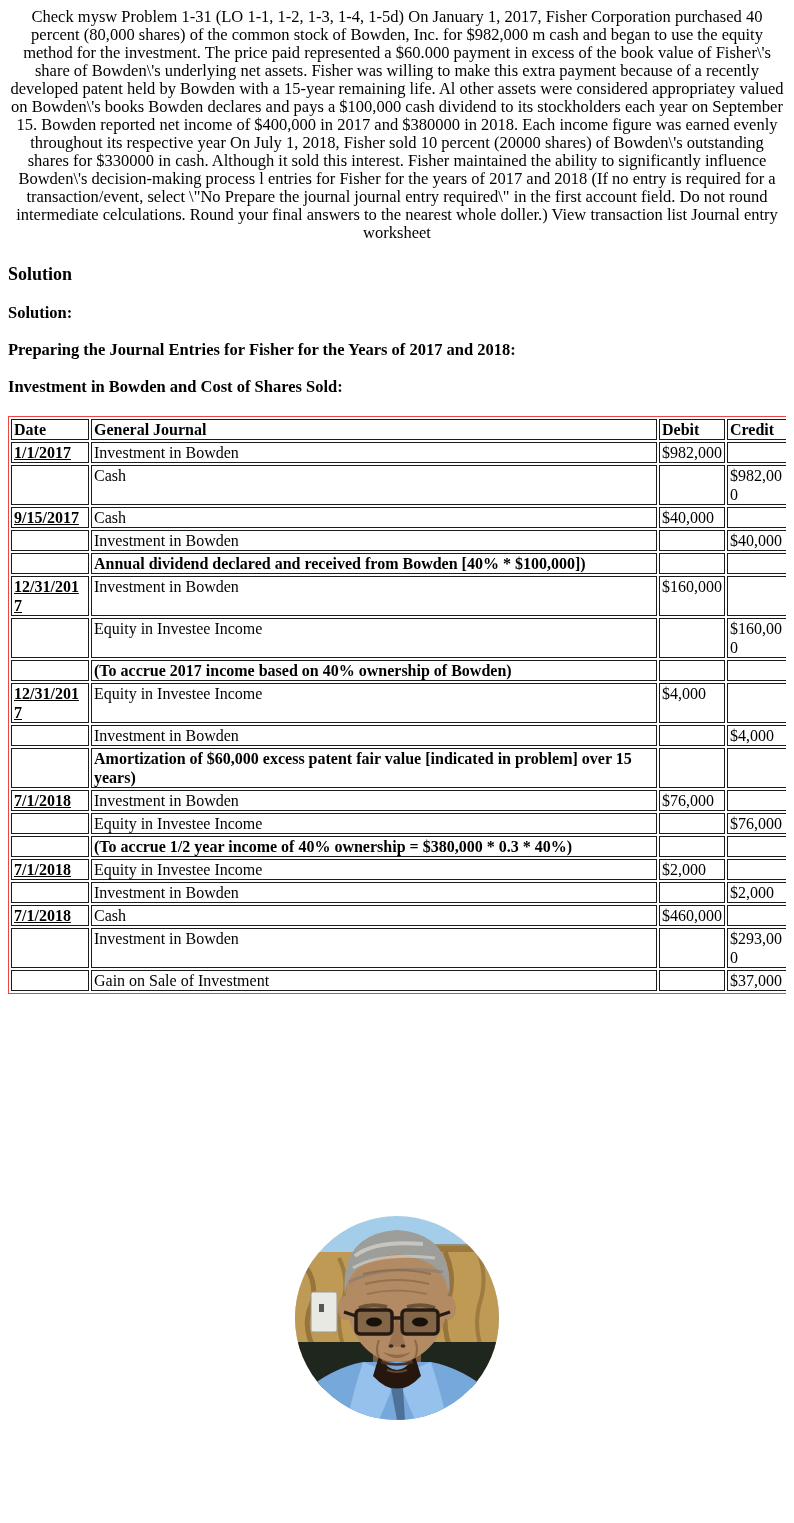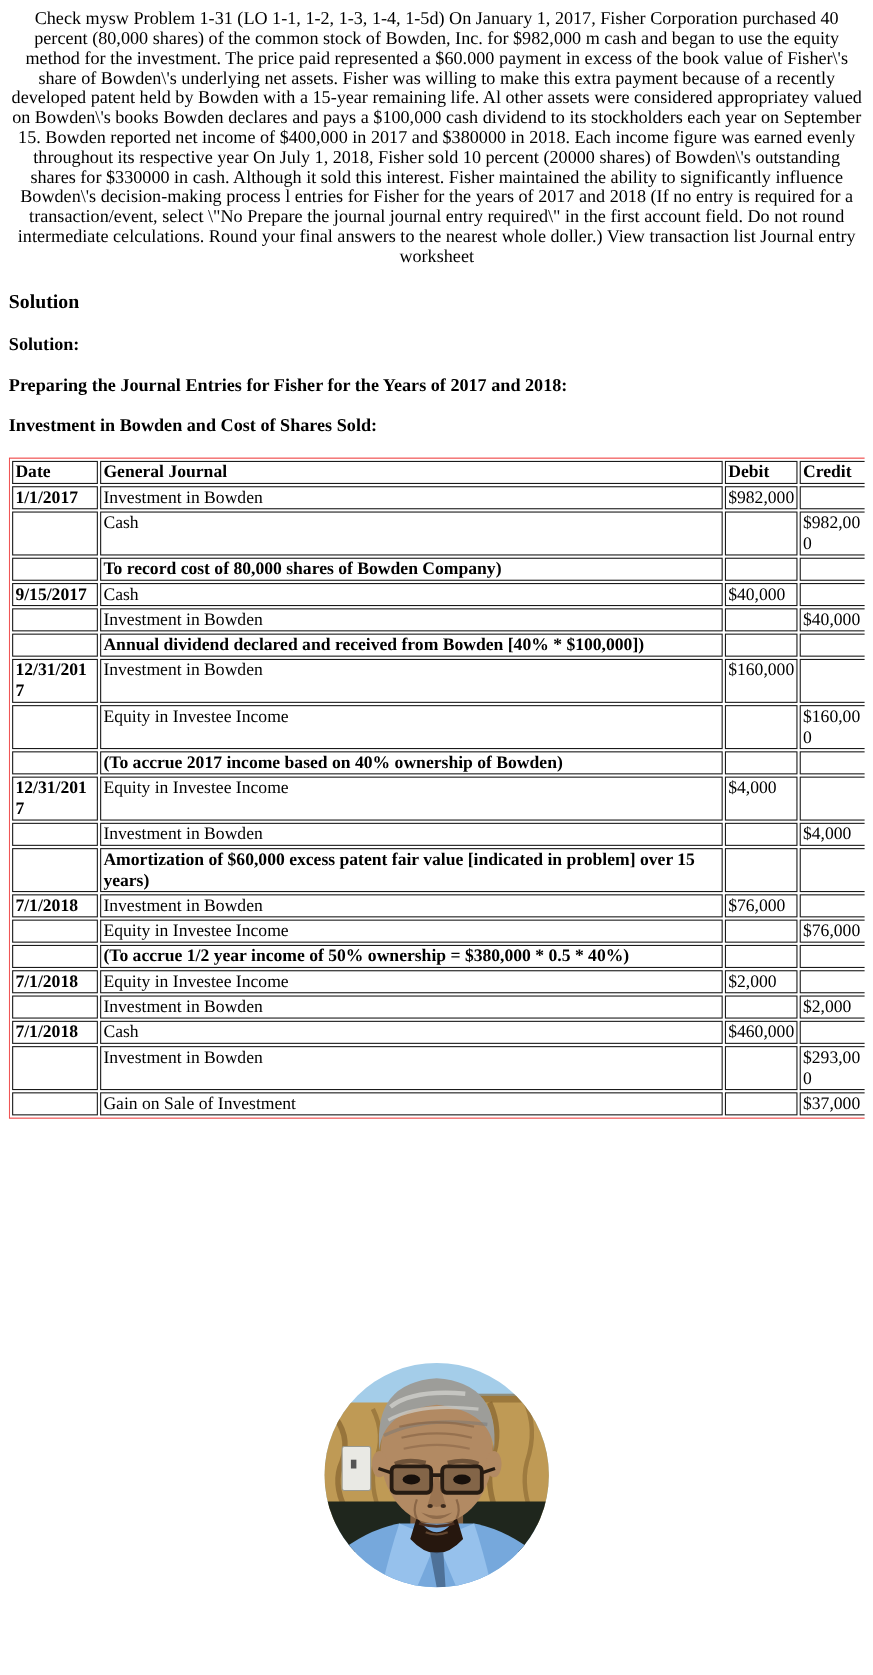--- a/index.html
+++ b/index.html
@@ -37,21 +37,21 @@
     border: 1px solid #1a1a1a;
     padding: 0 2px;
     font-size: 16px;
     line-height: 19px;
     text-align: left;
     vertical-align: top;
     font-family: "Liberation Serif", serif;
     word-wrap: break-word;
   }
   table.journal th { font-weight: bold; }
-  td.col-date { font-weight: bold; }
+  td.col-date { font-weight: bold; text-decoration: underline; }
   td.memo { font-weight: bold; }
   .gap-below-table { height: 222px; }
   .avatar-wrap { text-align: center; }
   .avatar-wrap svg { display: inline-block; }
 </style>
 </head>
 <body>
 
 <p class="problem-text">Check mysw Problem 1-31 (LO 1-1, 1-2, 1-3, 1-4, 1-5d) On January 1, 2017, Fisher Corporation purchased 40 percent (80,000 shares) of the common stock of Bowden, Inc. for $982,000 m cash and began to use the equity method for the investment. The price paid represented a $60.000 payment in excess of the book value of Fisher\'s share of Bowden\'s underlying net assets. Fisher was willing to make this extra payment because of a recently developed patent held by Bowden with a 15-year remaining life. Al other assets were considered appropriatey valued on Bowden\'s books Bowden declares and pays a $100,000 cash dividend to its stockholders each year on September 15. Bowden reported net income of $400,000 in 2017 and $380000 in 2018. Each income figure was earned evenly throughout its respective year On July 1, 2018, Fisher sold 10 percent (20000 shares) of Bowden\'s outstanding shares for $330000 in cash. Although it sold this interest. Fisher maintained the ability to significantly influence Bowden\'s decision-making process l entries for Fisher for the years of 2017 and 2018 (If no entry is required for a transaction/event, select \"No Prepare the journal journal entry required\" in the first account field. Do not round intermediate celculations. Round your final answers to the nearest whole doller.) View transaction list Journal entry worksheet</p>
 
@@ -85,26 +85,20 @@
         <td class="col-debit">$982,000</td>
         <td class="col-credit"></td>
       </tr>
       <tr>
         <td class="col-date"></td>
         <td class="col-desc">Cash</td>
         <td class="col-debit"></td>
         <td class="col-credit">$982,000</td>
       </tr>
       <tr>
-        <td class="col-date"></td>
-        <td class="col-desc memo">To record cost of 80,000 shares of Bowden Company)</td>
-        <td class="col-debit"></td>
-        <td class="col-credit"></td>
-      </tr>
-      <tr>
         <td class="col-date">9/15/2017</td>
         <td class="col-desc">Cash</td>
         <td class="col-debit">$40,000</td>
         <td class="col-credit"></td>
       </tr>
       <tr>
         <td class="col-date"></td>
         <td class="col-desc">Investment in Bowden</td>
         <td class="col-debit"></td>
         <td class="col-credit">$40,000</td>
@@ -158,21 +152,21 @@
         <td class="col-credit"></td>
       </tr>
       <tr>
         <td class="col-date"></td>
         <td class="col-desc">Equity in Investee Income</td>
         <td class="col-debit"></td>
         <td class="col-credit">$76,000</td>
       </tr>
       <tr>
         <td class="col-date"></td>
-        <td class="col-desc memo">(To accrue 1/2 year income of 50% ownership = $380,000 * 0.5 * 40%)</td>
+        <td class="col-desc memo">(To accrue 1/2 year income of 40% ownership = $380,000 * 0.3 * 40%)</td>
         <td class="col-debit"></td>
         <td class="col-credit"></td>
       </tr>
       <tr>
         <td class="col-date">7/1/2018</td>
         <td class="col-desc">Equity in Investee Income</td>
         <td class="col-debit">$2,000</td>
         <td class="col-credit"></td>
       </tr>
       <tr>

